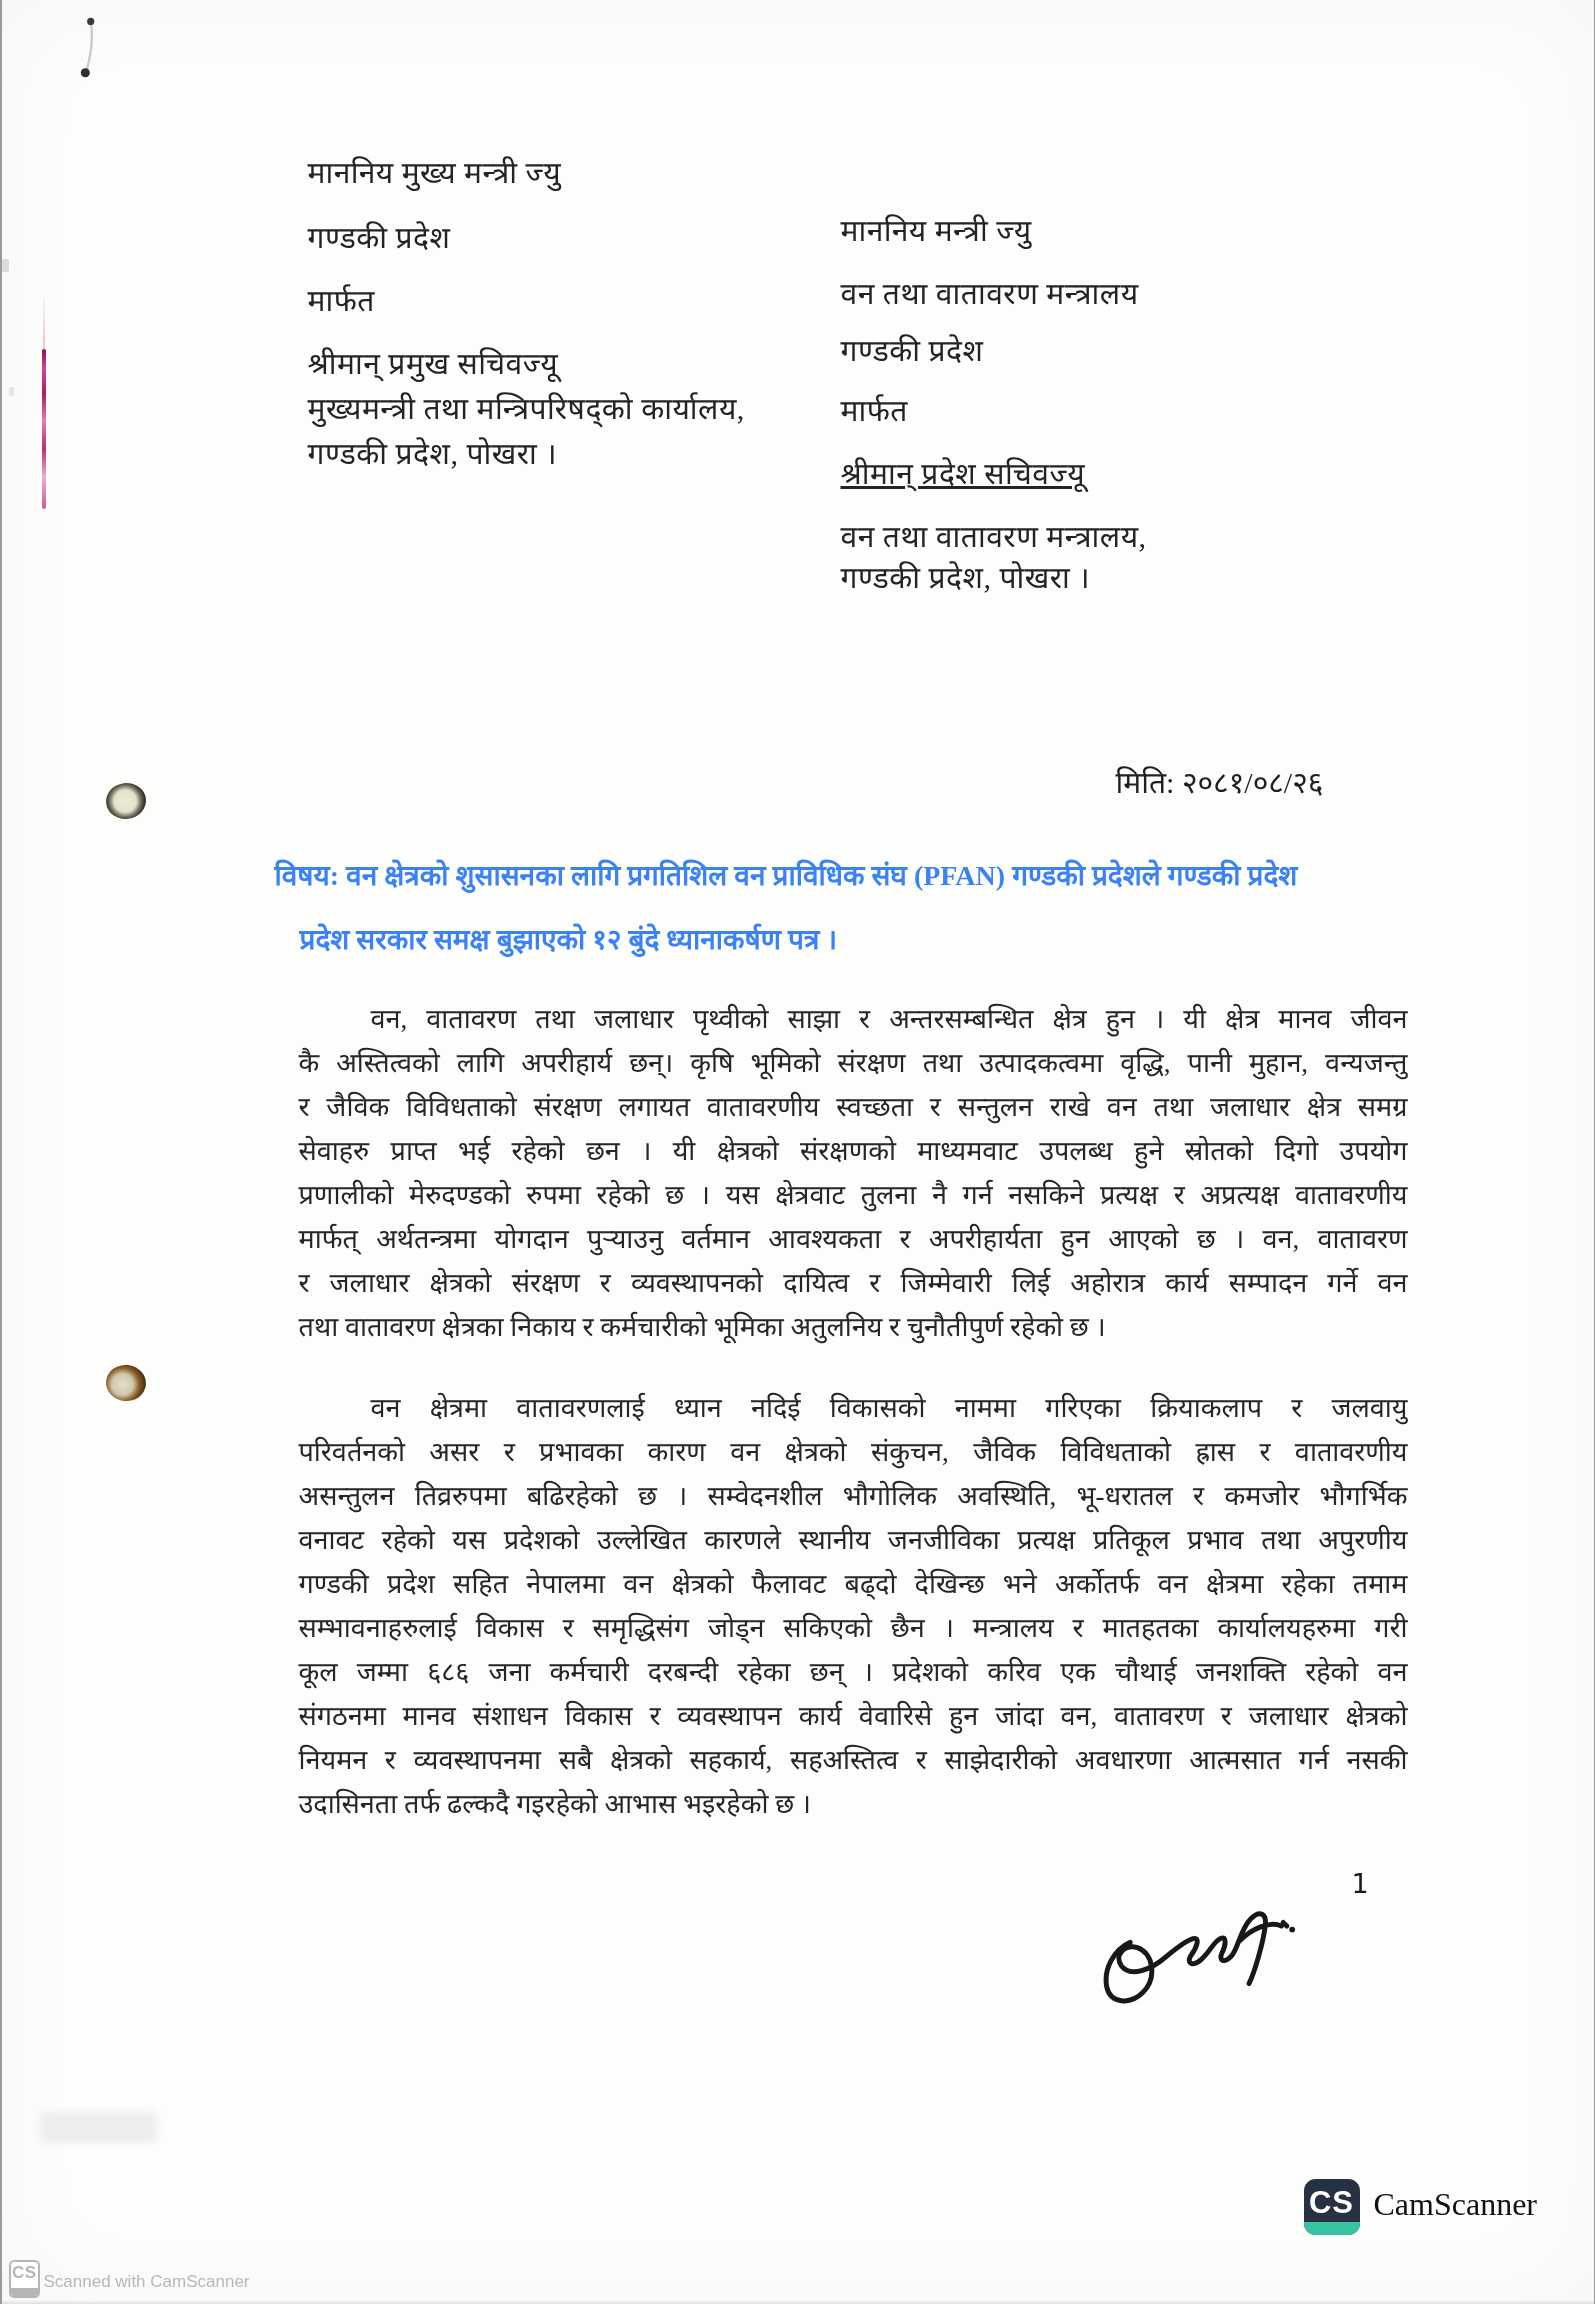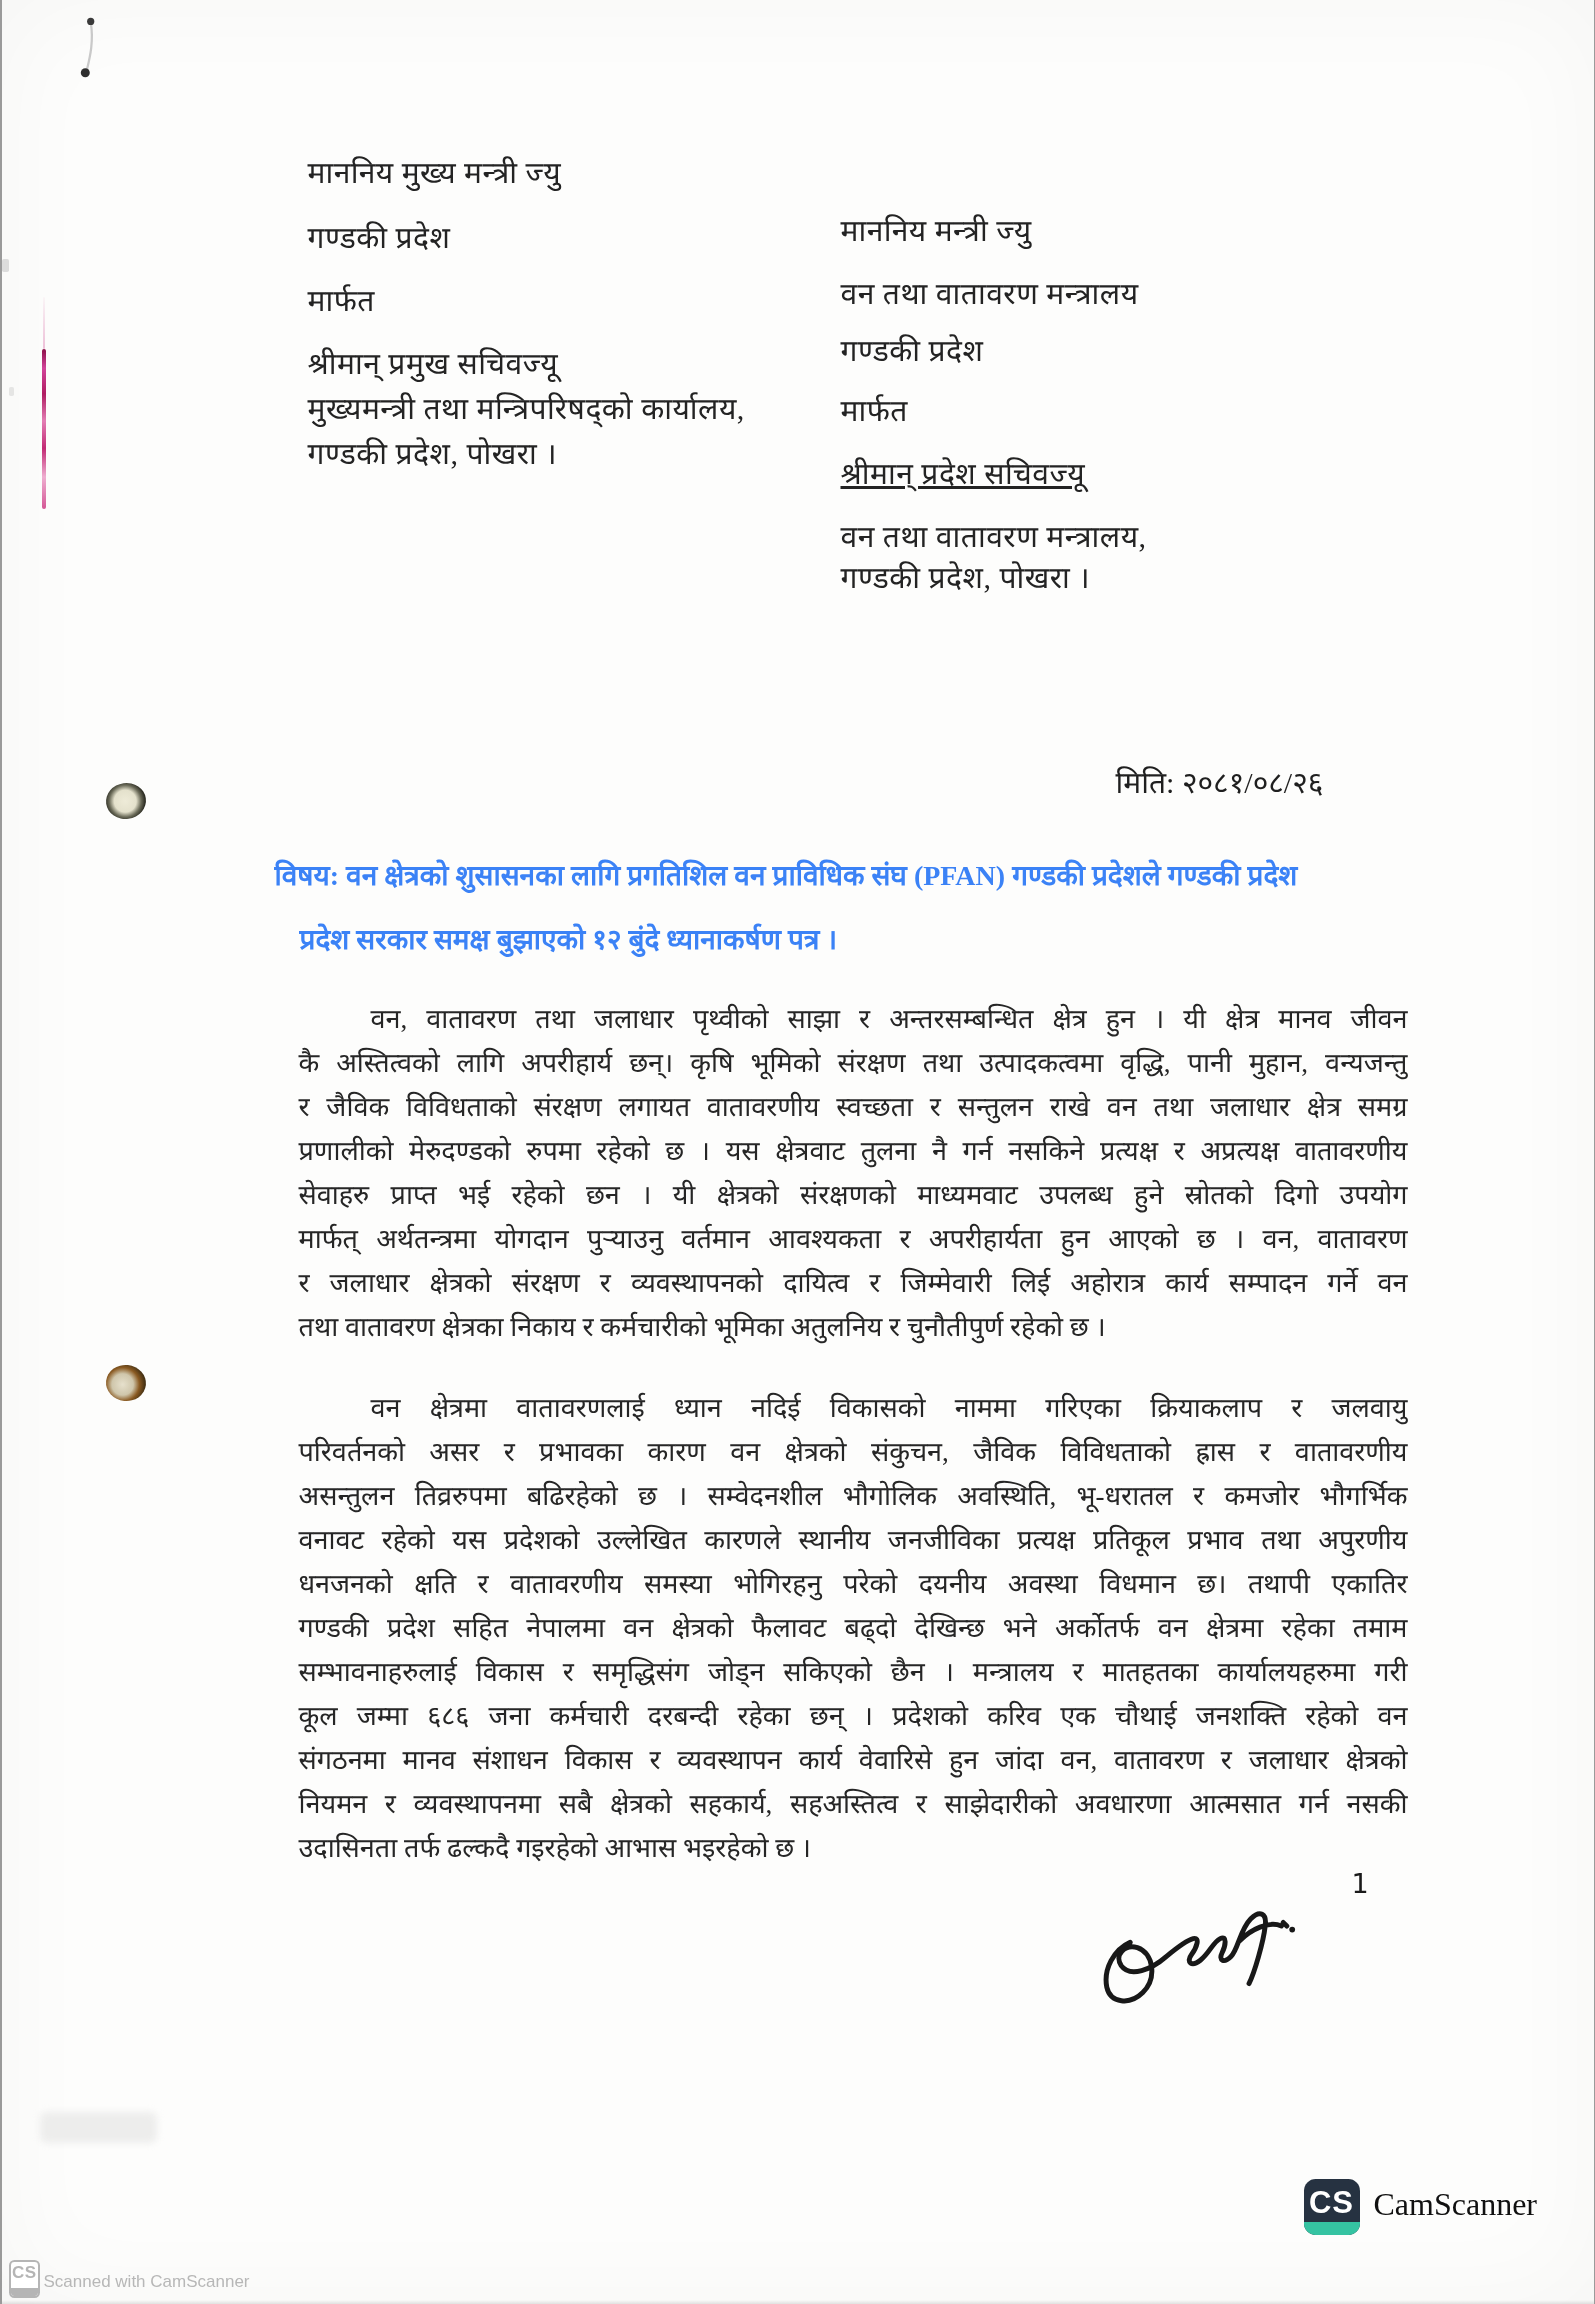--- a/index.html
+++ b/index.html
@@ -175,33 +175,32 @@
 
   <div class="subject">
     <div class="subj-line">विषय:  वन क्षेत्रको शुसासनका लागि प्रगतिशिल वन प्राविधिक संघ (PFAN) गण्डकी प्रदेशले गण्डकी प्रदेश</div>
     <div class="subj-line cont">प्रदेश सरकार समक्ष बुझाएको १२ बुंदे ध्यानाकर्षण पत्र ।</div>
   </div>
 
   <div class="para para-1">
     <div class="bline first">वन, वातावरण तथा जलाधार पृथ्वीको साझा र अन्तरसम्बन्धित क्षेत्र हुन । यी क्षेत्र मानव जीवन</div>
     <div class="bline">कै अस्तित्वको लागि अपरीहार्य छन्। कृषि भूमिको संरक्षण तथा उत्पादकत्वमा वृद्धि, पानी मुहान, वन्यजन्तु</div>
     <div class="bline">र जैविक विविधताको संरक्षण लगायत वातावरणीय स्वच्छता र सन्तुलन राखे वन तथा जलाधार क्षेत्र समग्र</div>
+    <div class="bline">सेवाहरु प्राप्त भई रहेको छन । यी क्षेत्रको संरक्षणको माध्यमवाट उपलब्ध हुने स्रोतको दिगो उपयोग</div>
     <div class="bline">प्रणालीको मेरुदण्डको रुपमा रहेको छ । यस क्षेत्रवाट तुलना नै गर्न नसकिने प्रत्यक्ष र अप्रत्यक्ष वातावरणीय</div>
-    <div class="bline">सेवाहरु प्राप्त भई रहेको छन । यी क्षेत्रको संरक्षणको माध्यमवाट उपलब्ध हुने स्रोतको दिगो उपयोग</div>
     <div class="bline">मार्फत् अर्थतन्त्रमा योगदान पुऱ्याउनु वर्तमान आवश्यकता र अपरीहार्यता हुन आएको छ । वन, वातावरण</div>
     <div class="bline">र जलाधार क्षेत्रको संरक्षण र व्यवस्थापनको दायित्व र जिम्मेवारी लिई अहोरात्र कार्य सम्पादन गर्ने वन</div>
     <div class="bline last">तथा वातावरण क्षेत्रका निकाय र कर्मचारीको भूमिका अतुलनिय र चुनौतीपुर्ण रहेको छ ।</div>
   </div>
 
   <div class="para para-2">
     <div class="bline first">वन क्षेत्रमा वातावरणलाई ध्यान नदिई विकासको नाममा गरिएका क्रियाकलाप र जलवायु</div>
     <div class="bline">परिवर्तनको असर र प्रभावका कारण वन क्षेत्रको संकुचन, जैविक विविधताको ह्रास र वातावरणीय</div>
     <div class="bline">असन्तुलन तिव्ररुपमा बढिरहेको छ । सम्वेदनशील भौगोलिक अवस्थिति, भू-धरातल र कमजोर भौगर्भिक</div>
     <div class="bline">वनावट रहेको यस प्रदेशको उल्लेखित कारणले स्थानीय जनजीविका प्रत्यक्ष प्रतिकूल प्रभाव तथा अपुरणीय</div>
-    <div class="bline">धनजनको क्षति र वातावरणीय समस्या भोगिरहनु परेको दयनीय अवस्था विधमान छ। तथापी एकातिर</div>
     <div class="bline">गण्डकी प्रदेश सहित नेपालमा वन क्षेत्रको फैलावट बढ्दो देखिन्छ भने अर्कोतर्फ वन क्षेत्रमा रहेका तमाम</div>
     <div class="bline">सम्भावनाहरुलाई विकास र समृद्धिसंग जोड्न सकिएको छैन । मन्त्रालय र मातहतका कार्यालयहरुमा गरी</div>
     <div class="bline">कूल जम्मा ६८६ जना कर्मचारी दरबन्दी रहेका छन् । प्रदेशको करिव एक चौथाई जनशक्ति रहेको वन</div>
     <div class="bline">संगठनमा मानव संशाधन विकास र व्यवस्थापन कार्य वेवारिसे हुन जांदा वन, वातावरण र जलाधार क्षेत्रको</div>
     <div class="bline">नियमन र व्यवस्थापनमा सबै क्षेत्रको सहकार्य, सहअस्तित्व र साझेदारीको अवधारणा आत्मसात गर्न नसकी</div>
     <div class="bline last">उदासिनता तर्फ ढल्कदै गइरहेको आभास भइरहेको छ ।</div>
   </div>
 
   <div class="page-number">1</div>
 

